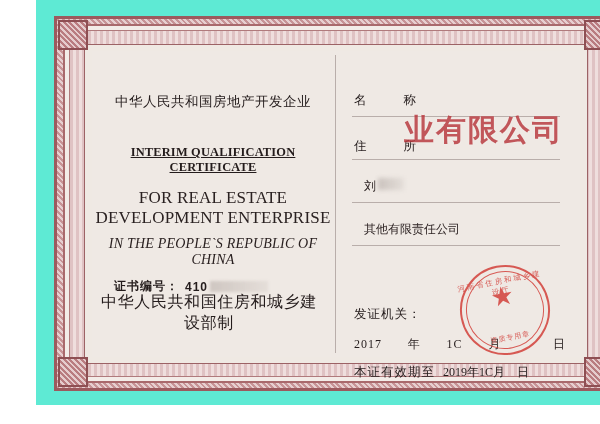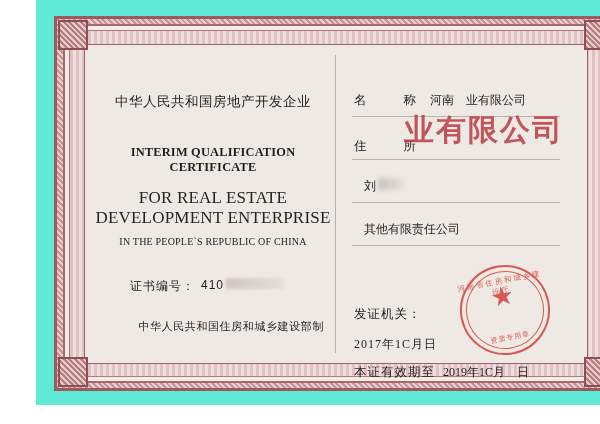--- a/index.html
+++ b/index.html
@@ -121,41 +121,44 @@
     font-weight: bold;
     letter-spacing: 3px;
     color: #1d1616;
   }
   .en-title {
     margin-top: 34px;
     font-size: 12.4px;
     font-weight: bold;
     letter-spacing: 0.2px;
     color: #241c1c;
+    text-decoration: underline;
   }
   .en-sub1 {
     margin-top: 13px;
     font-size: 17px;
     letter-spacing: 0.2px;
     color: #2a2121;
   }
   .en-sub2 {
     margin-top: 8px;
-    font-size: 10px;
+    font-size: 14px;
     letter-spacing: 0.2px;
     color: #2a2121;
+    font-style: italic;
   }
   .cert-no-row {
     position: absolute;
-    left: 36px;
+    left: 20px;
     bottom: 60px;
     font-size: 12px;
     color: #241c1c;
     display: flex;
-    align-items: flex-start;
+    align-items: center;
+    font-weight: bold;
   }
   .cert-no-label { letter-spacing: 1px; }
   .cert-no-value {
     margin-left: 6px;
     font-family: "Liberation Sans", sans-serif;
     font-size: 12px;
     letter-spacing: 1px;
   }
   .cert-no-blur {
     display: inline-block;
@@ -164,24 +167,23 @@
     margin-left: 2px;
     background: linear-gradient(90deg, rgba(180,170,165,0.55), rgba(205,197,192,0.3));
     filter: blur(1.6px);
     vertical-align: middle;
   }
   .issuer-line {
     position: absolute;
     left: 0;
     right: 8px;
     bottom: 21px;
-    font-size: 11px;
+    font-size: 16px;
     letter-spacing: 0.6px;
     color: #241c1c;
-    text-align: right;
   }
 
   
   .right-panel {
     position: absolute;
     left: 302px;
     top: 56px;
     right: 58px;
     bottom: 50px;
     color: #241c1c;
@@ -234,21 +236,21 @@
     letter-spacing: 1px;
   }
   .date-row {
     position: absolute;
     left: 16px;
     top: 280px;
     width: 212px;
     font-size: 12px;
     display: flex;
     align-items: baseline;
-    justify-content: flex-start;
+    justify-content: space-between;
   }
   .date-row .seg { letter-spacing: 1px; }
   .valid-row {
     position: absolute;
     left: 16px;
     top: 308px;
     font-size: 12.5px;
     display: flex;
     align-items: flex-start;
   }
@@ -355,21 +357,20 @@
       <span class="cert-no-blur"></span>
     </div>
 
     <div class="issuer-line">中华人民共和国住房和城乡建设部制</div>
   </div>
 
   <div class="right-panel">
 
     <div class="field f-name">
       <span class="field-label">名　　称</span>
-      <span class="field-value">河南　业有限公司</span>
     </div>
     <div class="field-rule r-name"></div>
 
     <div class="field f-addr">
       <span class="field-label">住　　所</span>
       <span class="field-value"></span>
     </div>
     <div class="field-rule r-addr"></div>
 
     <div class="field f-legal">

